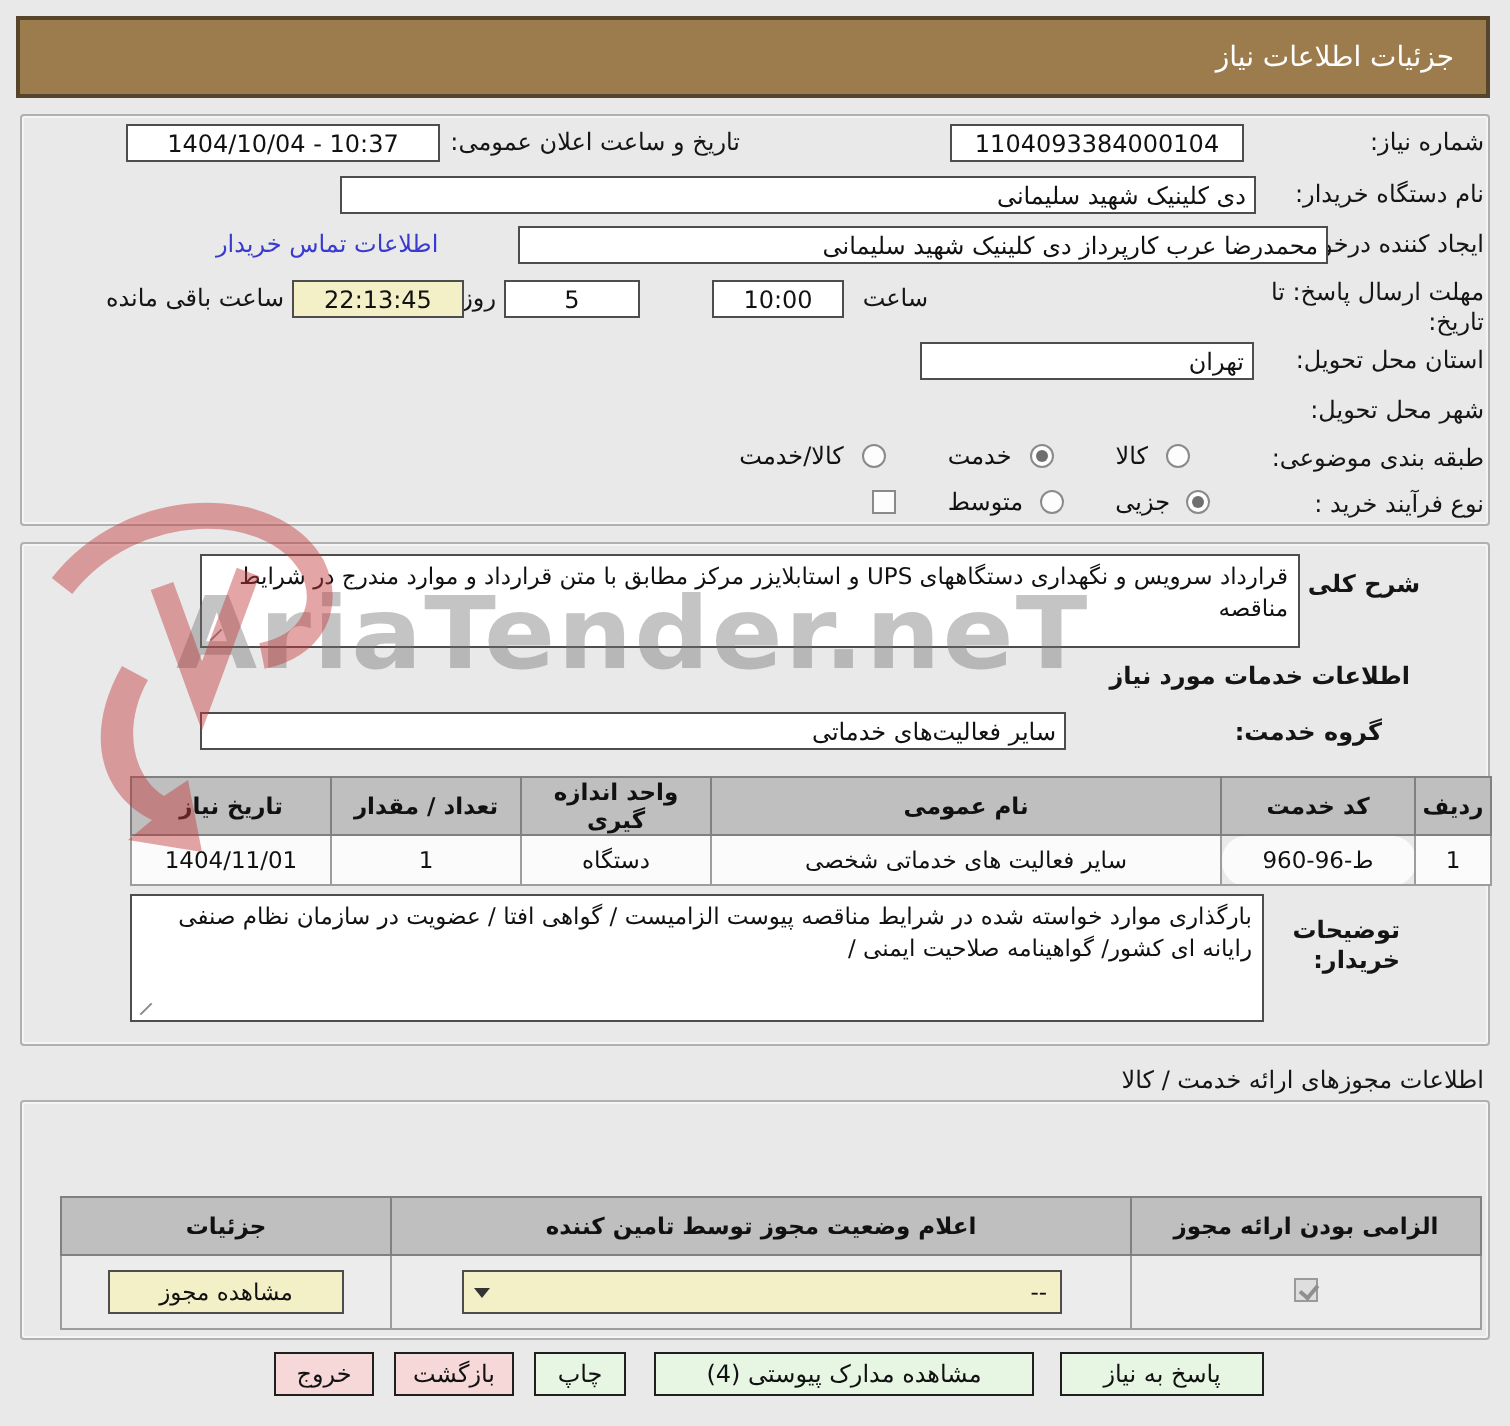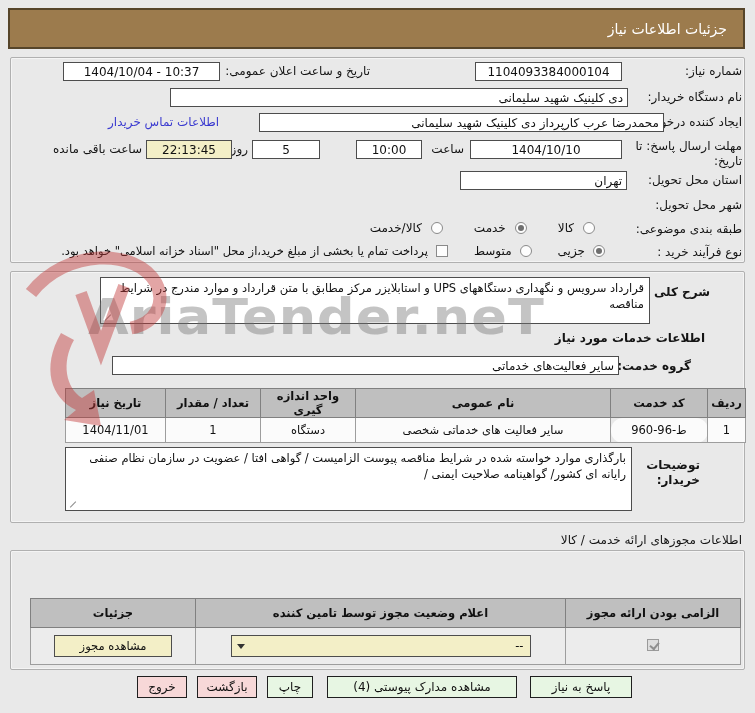--- a/index.html
+++ b/index.html
@@ -96,21 +96,20 @@
   <div class="field ltr" style="left:63px;top:62px;width:157px;">1404/10/04 - 10:37</div>
 
   <div class="lbl" style="right:13px;top:90px;width:120px;">نام دستگاه خریدار:</div>
   <div class="field" style="left:170px;top:88px;width:458px;">دی کلینیک شهید سلیمانی</div>
 
   <div class="lbl" style="right:13px;top:115px;width:126px;">ایجاد کننده درخواست:</div>
   <div class="field" style="left:223px;top:113px;width:405px;margin-left:36px;">محمدرضا عرب کارپرداز دی کلینیک شهید سلیمانی</div>
   <div class="link" style="left:108px;top:115px;">اطلاعات تماس خریدار</div>
 
   <div class="lbl wrap" style="right:13px;top:139px;width:118px;">مهلت ارسال پاسخ: تا تاریخ:</div>
-  <div class="field ltr" style="left:470px;top:140px;width:152px;">1404/10/10</div>
   <div class="lbl" style="left:426px;top:142px;width:38px;">ساعت</div>
   <div class="field ltr" style="left:356px;top:140px;width:66px;">10:00</div>
   <div class="field ltr" style="left:252px;top:140px;width:68px;">5</div>
   <div class="lbl" style="left:216px;top:142px;width:32px;">روز و</div>
   <div class="field ltr beige" style="left:146px;top:140px;width:86px;">22:13:45</div>
   <div class="lbl" style="left:38px;top:142px;width:104px;">ساعت باقی مانده</div>
 
   <div class="lbl" style="right:13px;top:173px;width:118px;">استان محل تحویل:</div>
   <div class="field" style="left:460px;top:171px;width:167px;">تهران</div>
   <div class="lbl" style="right:13px;top:198px;width:118px;">شهر محل تحویل:</div>
@@ -125,33 +124,32 @@
     <span class="optlabel">کالا/خدمت</span>
   </div>
 
   <div class="lbl" style="right:13px;top:245px;width:124px;">نوع فرآیند خرید :</div>
   <div class="optrow" style="right:150px;top:244px;gap:8px;">
     <span class="radio selected"></span>
     <span class="optlabel">جزیی</span>
     <span class="radio" style="margin-right:18px;"></span>
     <span class="optlabel">متوسط</span>
     <span class="checkbox" style="margin-right:18px;"></span>
-    <span class="optlabel" style="font-size:11.5px;">پرداخت تمام یا بخشی از مبلغ خرید،از محل "اسناد خزانه اسلامی" خواهد بود.</span>
   </div>
 
   <div class="groupbox" style="left:10px;top:271px;width:735px;height:252px;"></div>
 
   <div class="lbl bold" style="right:45px;top:285px;width:96px;">شرح کلی نیاز:</div>
   <div class="textarea" style="left:100px;top:277px;width:550px;height:47px;">قرارداد سرویس و نگهداری دستگاههای UPS و استابلایزر مرکز مطابق با متن قرارداد و موارد مندرج در شرایط مناقصه</div>
   <div class="resize-mark" style="left:104px;top:317px;"></div>
 
   <div class="lbl bold section-caption" style="right:50px;top:331px;">اطلاعات خدمات مورد نیاز</div>
 
   <div class="lbl bold" style="right:64px;top:359px;width:80px;">گروه خدمت:</div>
-  <div class="field" style="left:112px;top:356px;width:507px;padding-left:24px;">سایر فعالیت‌های خدماتی</div>
+  <div class="field" style="left:100px;top:356px;width:433px;padding-left:24px;">سایر فعالیت‌های خدماتی</div>
 
   <table class="svc-table">
     <colgroup>
       <col style="width:38px">
         <col style="width:97px">
         <col style="width:255px">
       <col style="width:95px">
         <col style="width:95px">
         <col style="width:100px">
     </colgroup>

